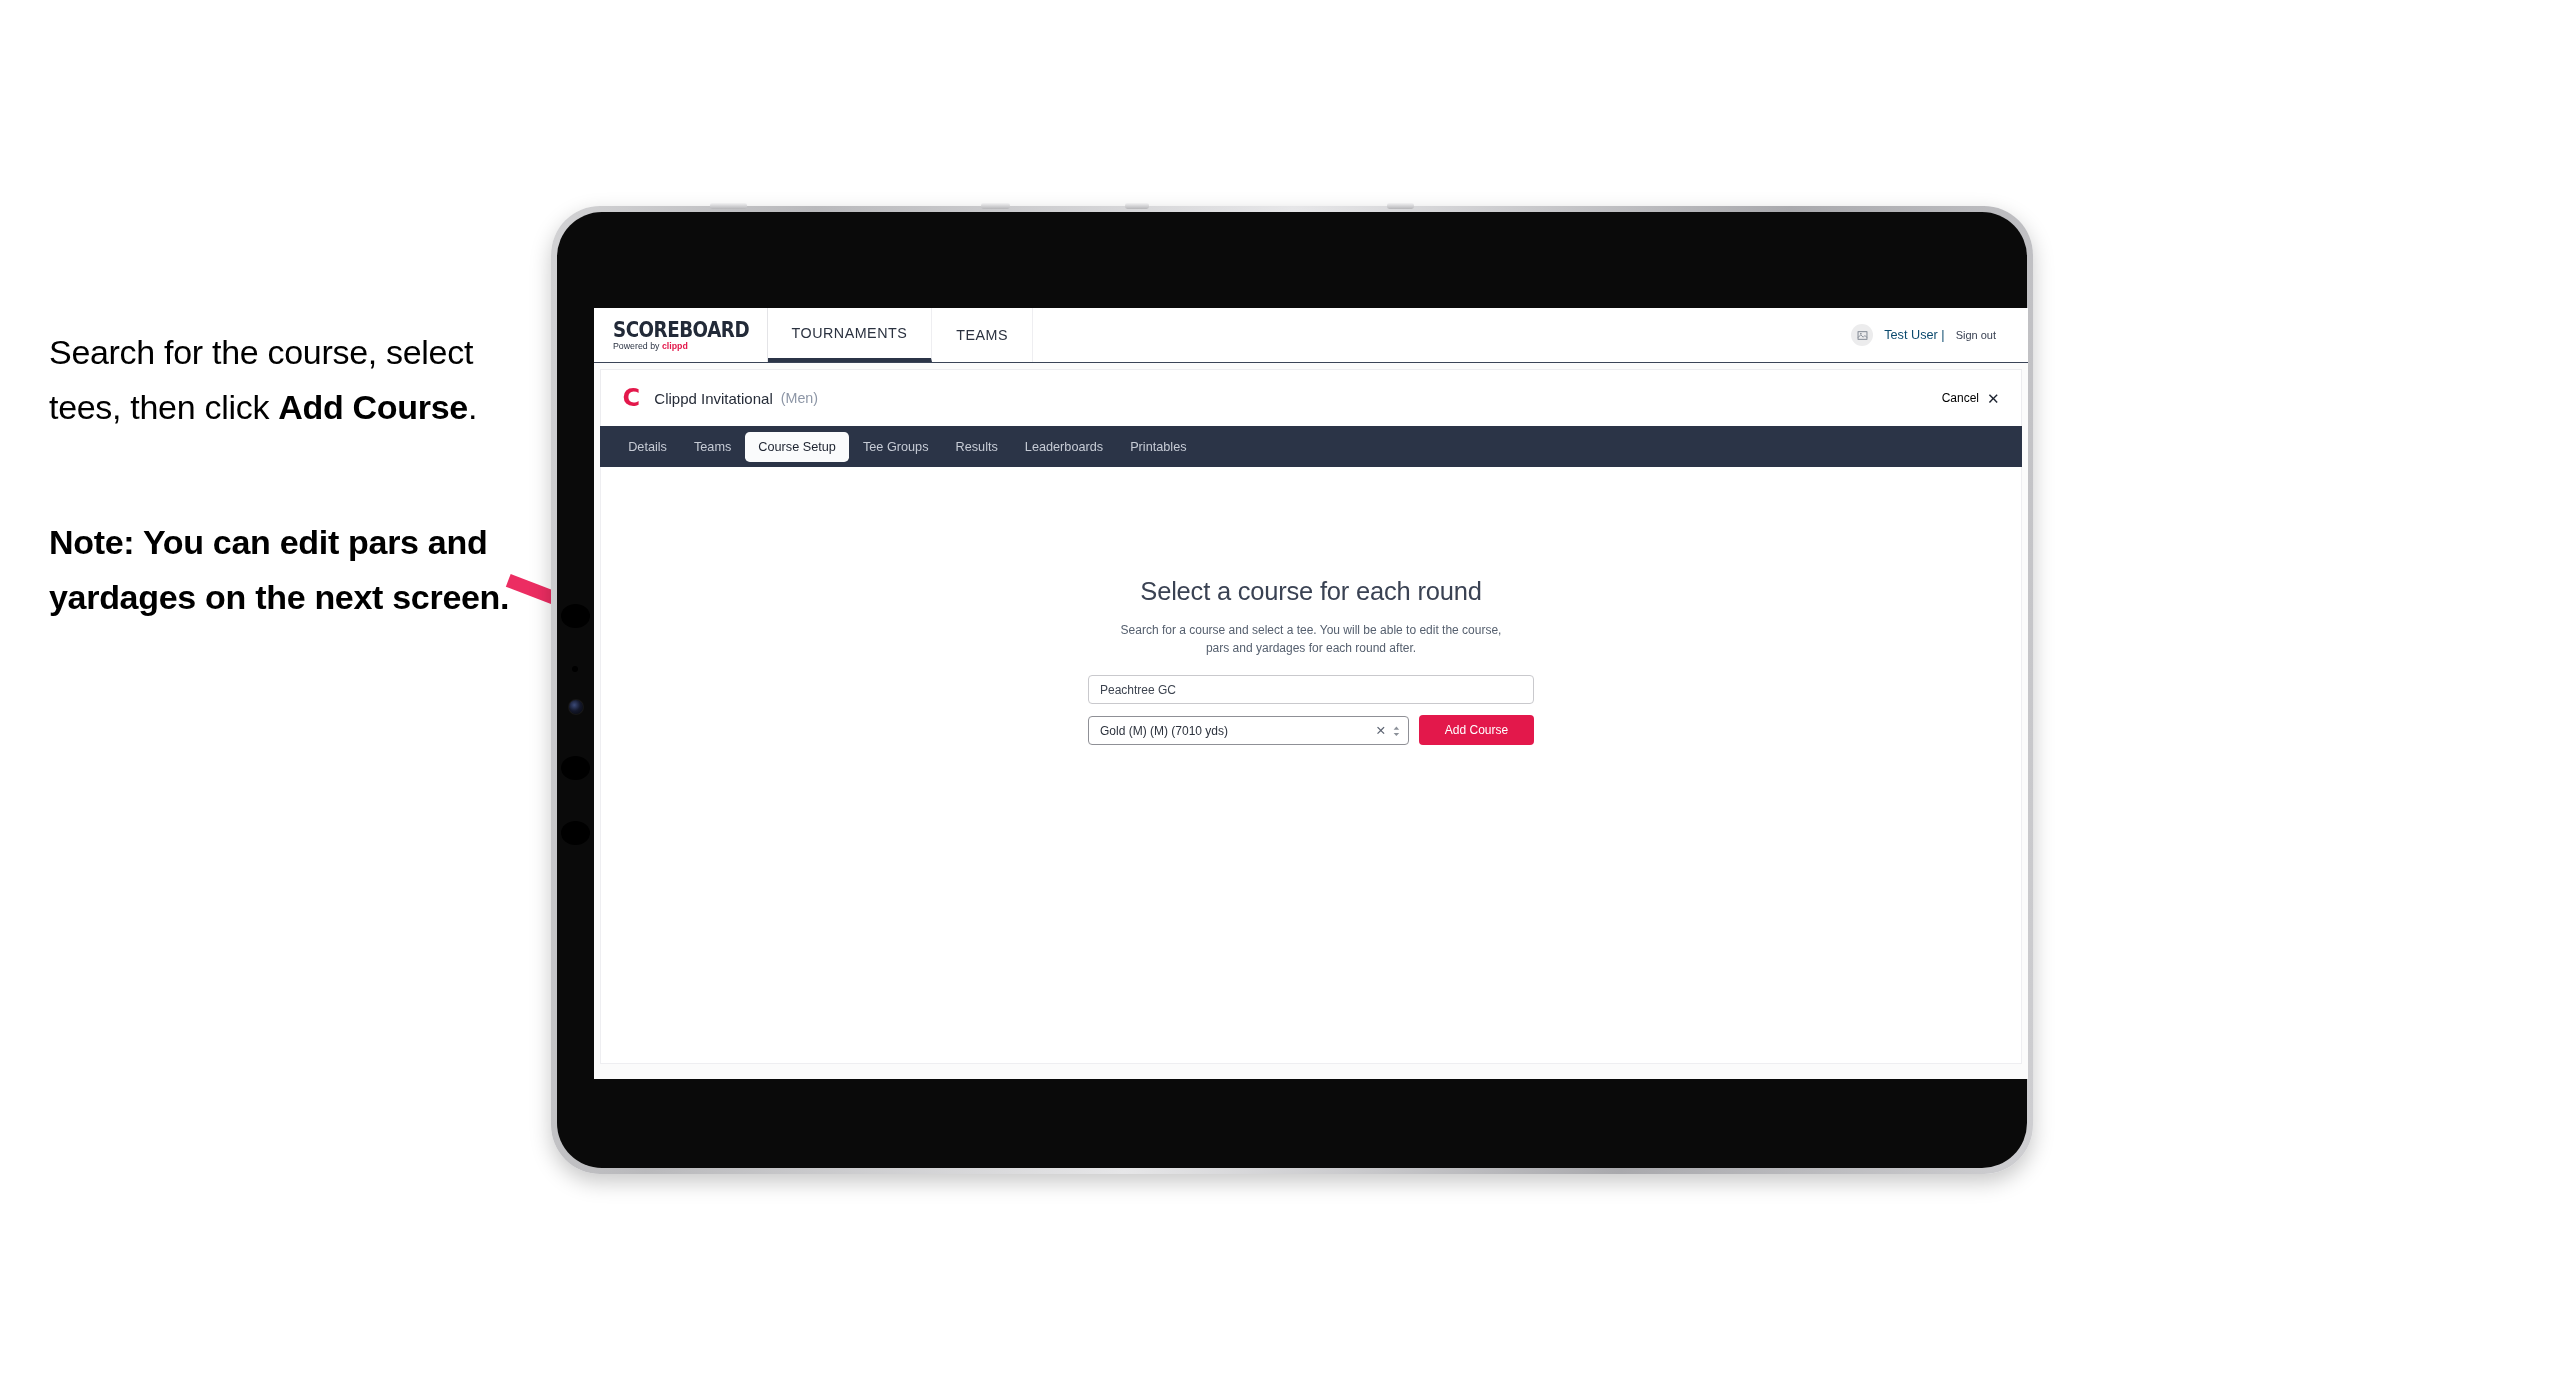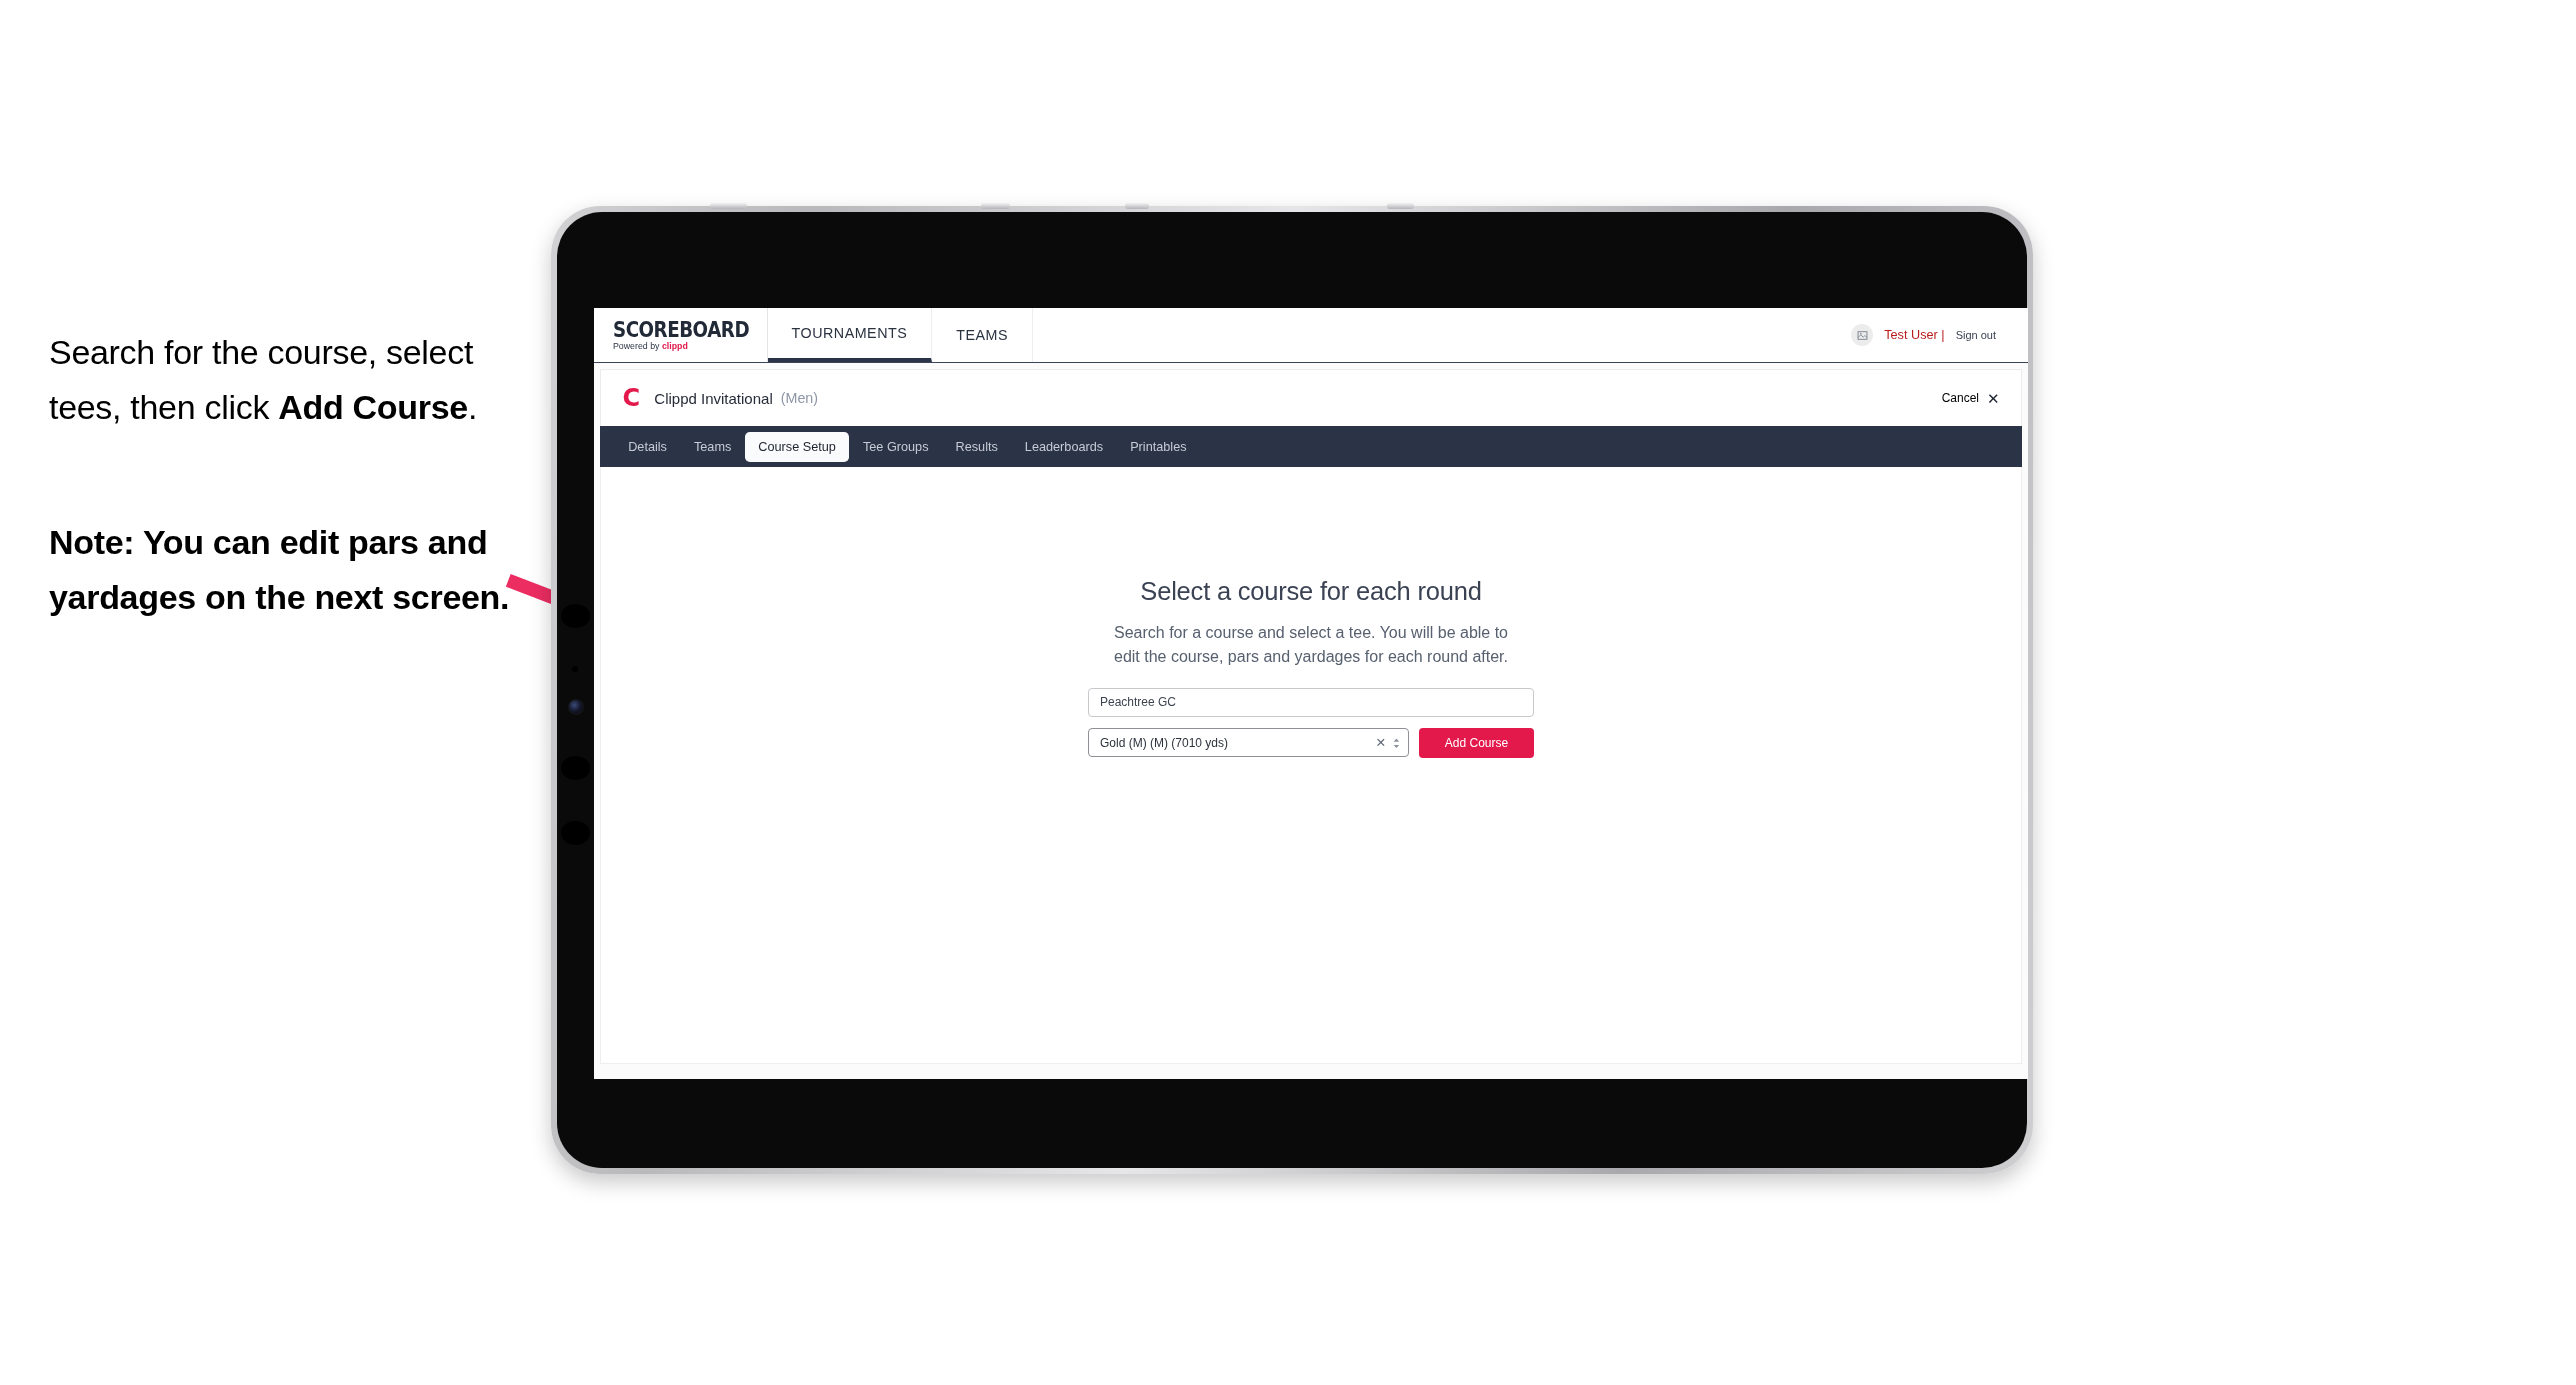--- a/index.html
+++ b/index.html
@@ -162,21 +162,21 @@
   #avatar {
     width: 22px; height: 22px;
     border-radius: 50%;
     background: #ececed;
     display: flex;
     align-items: center;
     justify-content: center;
   }
   #nav-username {
     font-size: 12.7px;
-    color: #b91c1c;
+    color: #0c4a6e;
     white-space: nowrap;
   }
   #nav-signout {
     font-size: 11px;
     color: #3a4253;
     white-space: nowrap;
   }
 
   
   #tourney-header {
@@ -262,21 +262,21 @@
     text-align: center;
   }
   #course-heading {
     font-size: 25.5px;
     color: #3a4253;
     font-weight: normal;
     margin: 0 0 14.3px 0;
     letter-spacing: -0.2px;
   }
   #course-subtext {
-    font-size: 16px;
+    font-size: 12px;
     color: #56606f;
     line-height: 1.55;
     margin: 0 24px 17.5px 24px;
   }
   #course-search {
     width: 100%;
     height: 29px;
     box-sizing: border-box;
     border: 0.8px solid #c9c9cd;
     border-radius: 4px;

